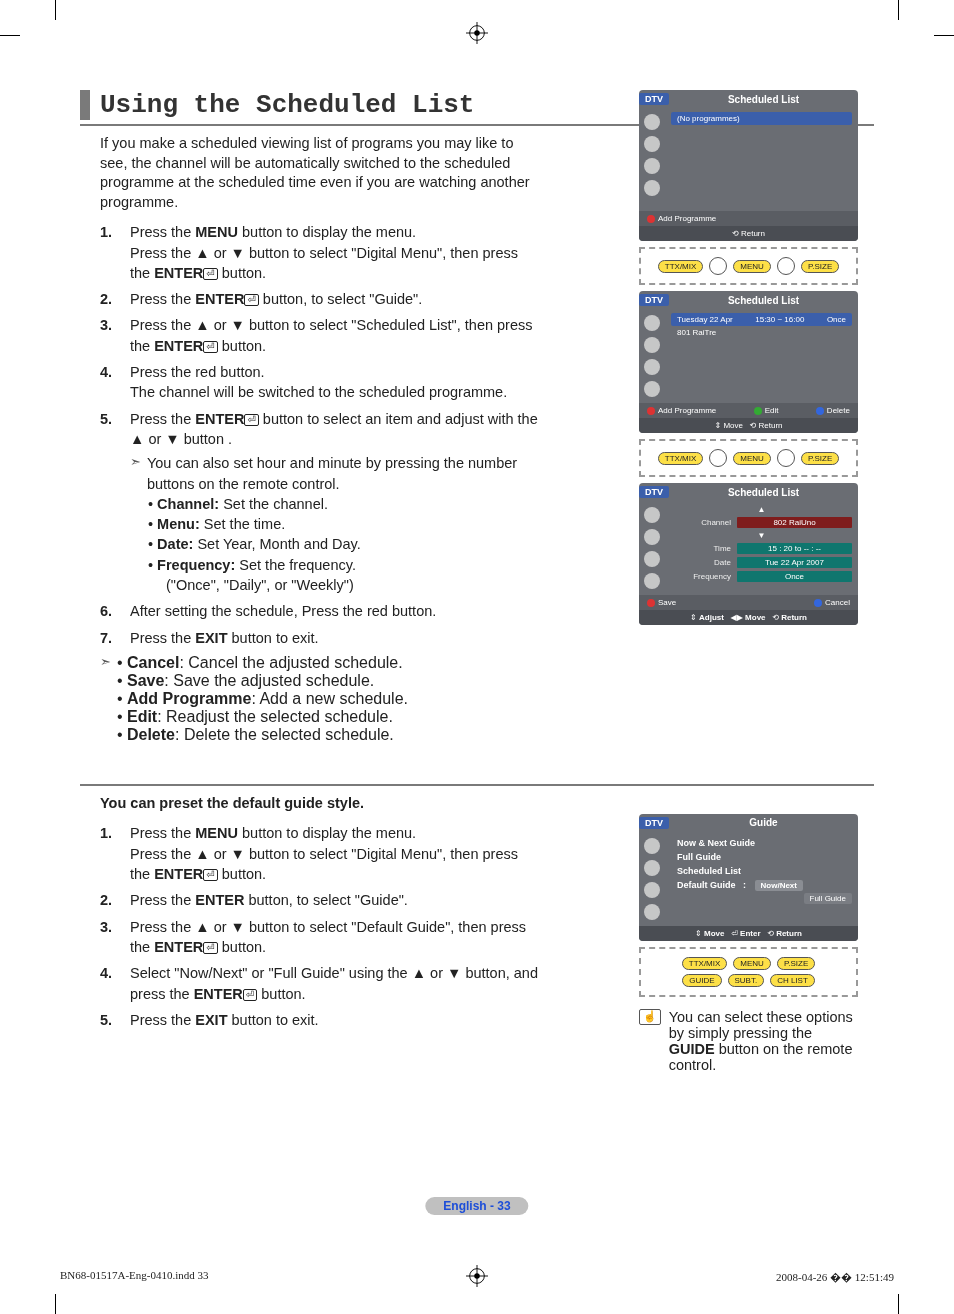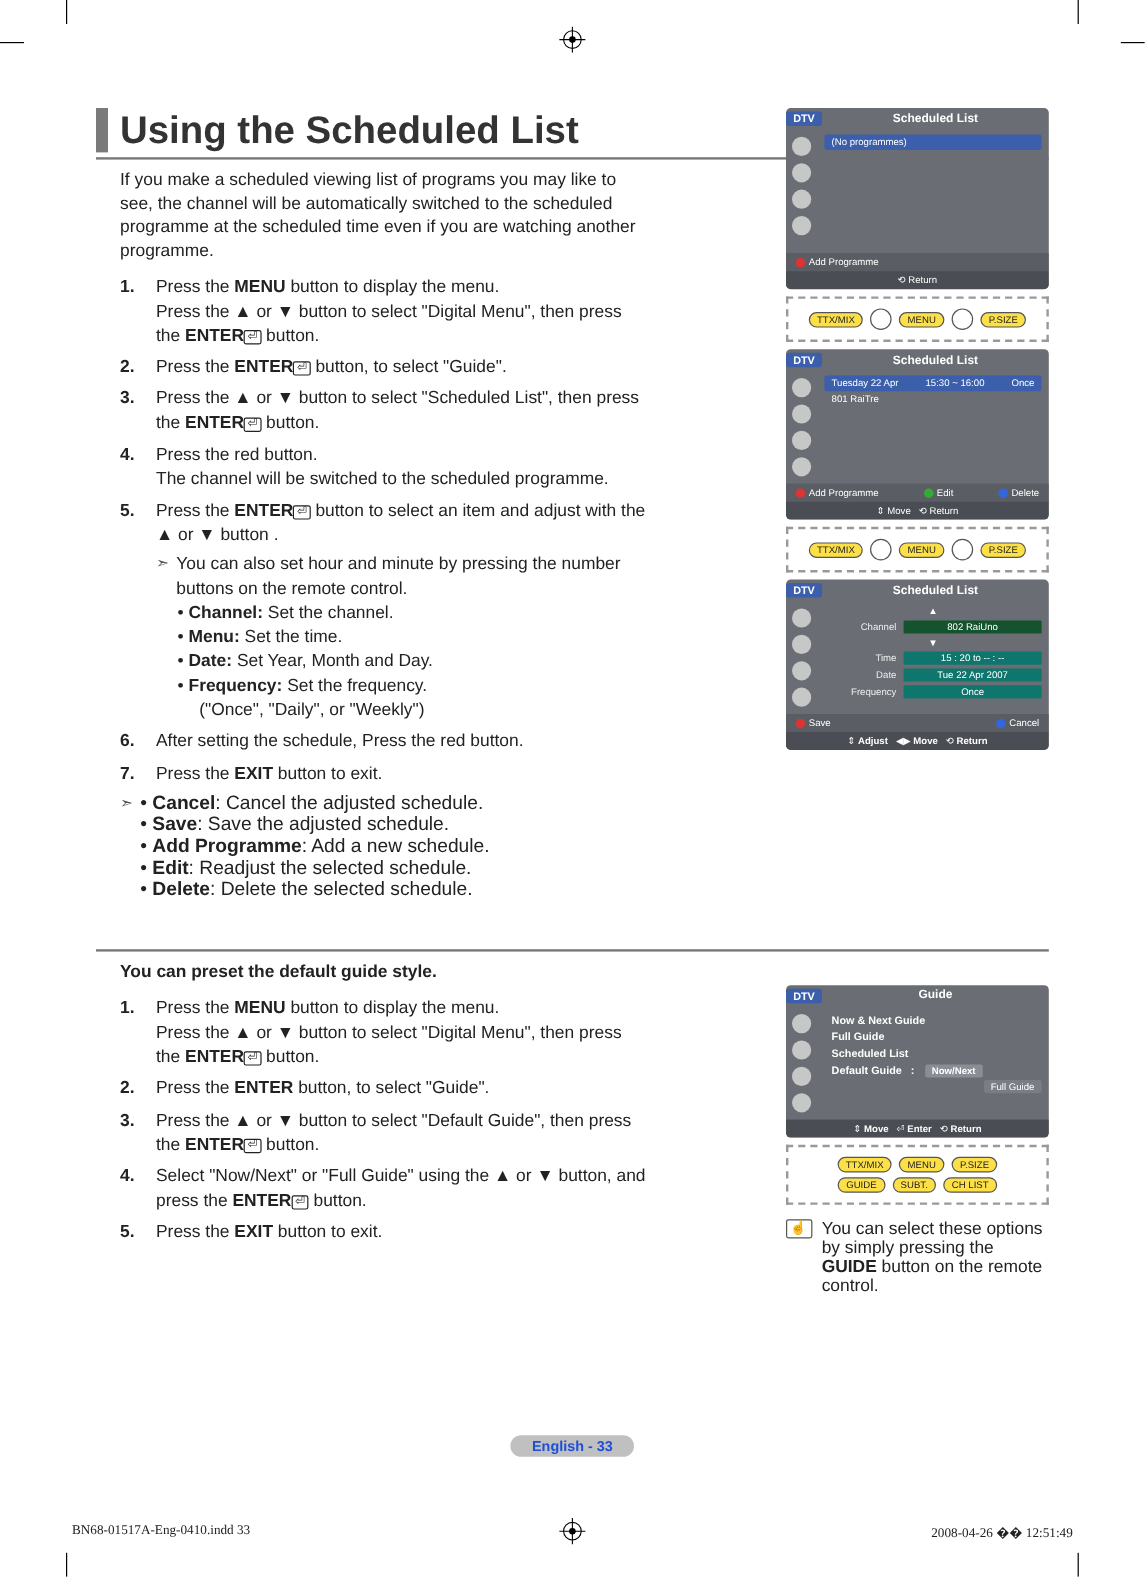--- a/index.html
+++ b/index.html
@@ -10,58 +10,58 @@
   .crop-bottom { bottom: 0; }
   .crop-v { position: absolute; width: 1px; height: 20px; background: #000; }
   .crop-h { position: absolute; height: 1px; width: 20px; background: #000; }
   .reg-mark { position: absolute; left: 50%; transform: translateX(-50%); font-size: 18px; }
   .reg-mark.top { top: 22px; }
   .reg-mark.bottom { bottom: 22px; }
   .reg-svg { width:22px; height:22px; }
   .content { margin: 60px 30px 0 30px; position: relative; }
 
   .section { margin-bottom: 28px; }
-  h1 { font-size: 32px; font-weight: bold; color:#333; border-left: 10px solid #7a7a7a; padding-left: 10px; margin-bottom: 4px; }
+  h1 { font-size: 26px; font-weight: bold; color:#333; border-left: 10px solid #7a7a7a; padding-left: 10px; margin-bottom: 4px; font-family: Liberation Mono, monospace; }
   .h1rule { height:2px; background:#7a7a7a; margin:0 0 8px 0; }
   .intro { font-size: 14.5px; line-height: 1.35; margin: 0 0 10px 0; padding-left: 20px; max-width: 460px;}
   .intro.bold { font-weight: bold; }
   ol.steps { list-style: none; padding-left: 20px; max-width: 460px; font-size: 14.5px; }
   ol.steps > li { display: flex; margin-bottom: 6px; line-height: 1.4;}
   ol.steps .num { font-weight: bold; width: 30px; flex:none; }
   ol.steps .txt { flex:1; }
   .sub { padding-left: 18px; }
   .sub2 { padding-left: 36px; }
   .bullet::before { content: "• "; }
   .arrow-note { display:flex; gap:6px; margin-top:4px;}
   .arrow-note .ar { flex:none; font-size:13px; color:#555;}
   b { font-weight: bold; }
 
   
-  .shots { position: absolute; right: 0; top: 0; width: 219px; }
+  .shots { position: absolute; right: 16px; top: 0; width: 219px; }
   .tvshot { background:#6a6d73; border-radius:4px; margin-bottom:6px; font-size:9px; color:#fff; overflow:hidden;}
   .tvshot .titlebar { display:flex; align-items:center; height:18px; }
   .tvshot .dtv { background:#3b5fab; color:#fff; font-weight:bold; padding:1px 6px; font-size:9px; border-radius:2px;}
   .tvshot .ttl { flex:1; text-align:center; font-weight:bold; color:#fff; font-size:10px;}
   .tvshot .body { display:flex; }
   .tvshot .iconcol { width:26px; display:flex; flex-direction:column; align-items:center; gap:6px; padding:6px 0;}
   .tvshot .iconcol .ic { width:16px; height:16px; background:#d0d0d0; border-radius:50%; opacity:.9;}
   .tvshot .main { flex:1; padding:4px 6px 2px 6px;}
   .tvshot .footer { font-size:8px; padding:3px 8px; background:#5a5d63; display:flex; justify-content:space-between;}
   .tvshot .footer2 { font-size:8px; padding:3px 8px; background:#4a4d53; text-align:center;}
   .rowhdr { background:#3b5fab; padding:2px 6px; border-radius:2px; margin-bottom:4px; font-size:8px; display:flex; justify-content:space-between;}
   .tvshot .darkrows { height:80px;}
   .dash-box { border:2px dashed #999; padding:8px 10px; margin-bottom:6px; display:flex; justify-content:center; align-items:center; gap:10px;}
   .remote-row { display:flex; gap:6px; align-items:center; justify-content:center;}
   .pill { border:1px solid #555; border-radius:10px; padding:1px 6px; font-size:8px; background:#fde047; color:#222;}
   .circ { width:18px; height:18px; border:1px solid #555; border-radius:50%;}
 
   .editshot .formrow { display:flex; align-items:center; margin:3px 0; gap:6px;}
   .editshot .lbl { width:60px; text-align:right; color:#eee; font-size:8px;}
   .editshot .val { background:#0f766e; flex:1; text-align:center; padding:1px 0; border-radius:1px; font-size:8px;}
-  .editshot .valgrey { background:#14532d; flex:1; text-align:center; padding:1px 0; border-radius:1px; font-size:8px;}
+  .editshot .valgrey { background:#7f1d1d; flex:1; text-align:center; padding:1px 0; border-radius:1px; font-size:8px;}
   .dotr { width:8px; height:8px; border-radius:50%; display:inline-block; margin-right:3px; vertical-align:middle;}
 
   .guideshot .mitem { padding:2px 0 2px 6px; font-weight:bold; color:#fff; font-size:9px;}
   .guideshot .sel { background:#8a8d93; display:inline-block; padding:1px 6px; margin-left:6px; font-size:8px; border-radius:2px;}
 
   .tip { display:flex; gap:8px; font-size:14.5px; margin-top:12px; max-width:250px;}
   .tip .ticon { border:1px solid #555; padding:0 3px; font-size:11px; border-radius:2px; height:16px;}
 
   .pgnum-wrap { position:absolute; left:50%; bottom:100px; transform:translateX(-50%); }
   .pgnum { background:#c0c0c0; border-radius:10px; padding:2px 18px; font-size:12px; font-weight:bold; color:#1d4ed8;}

